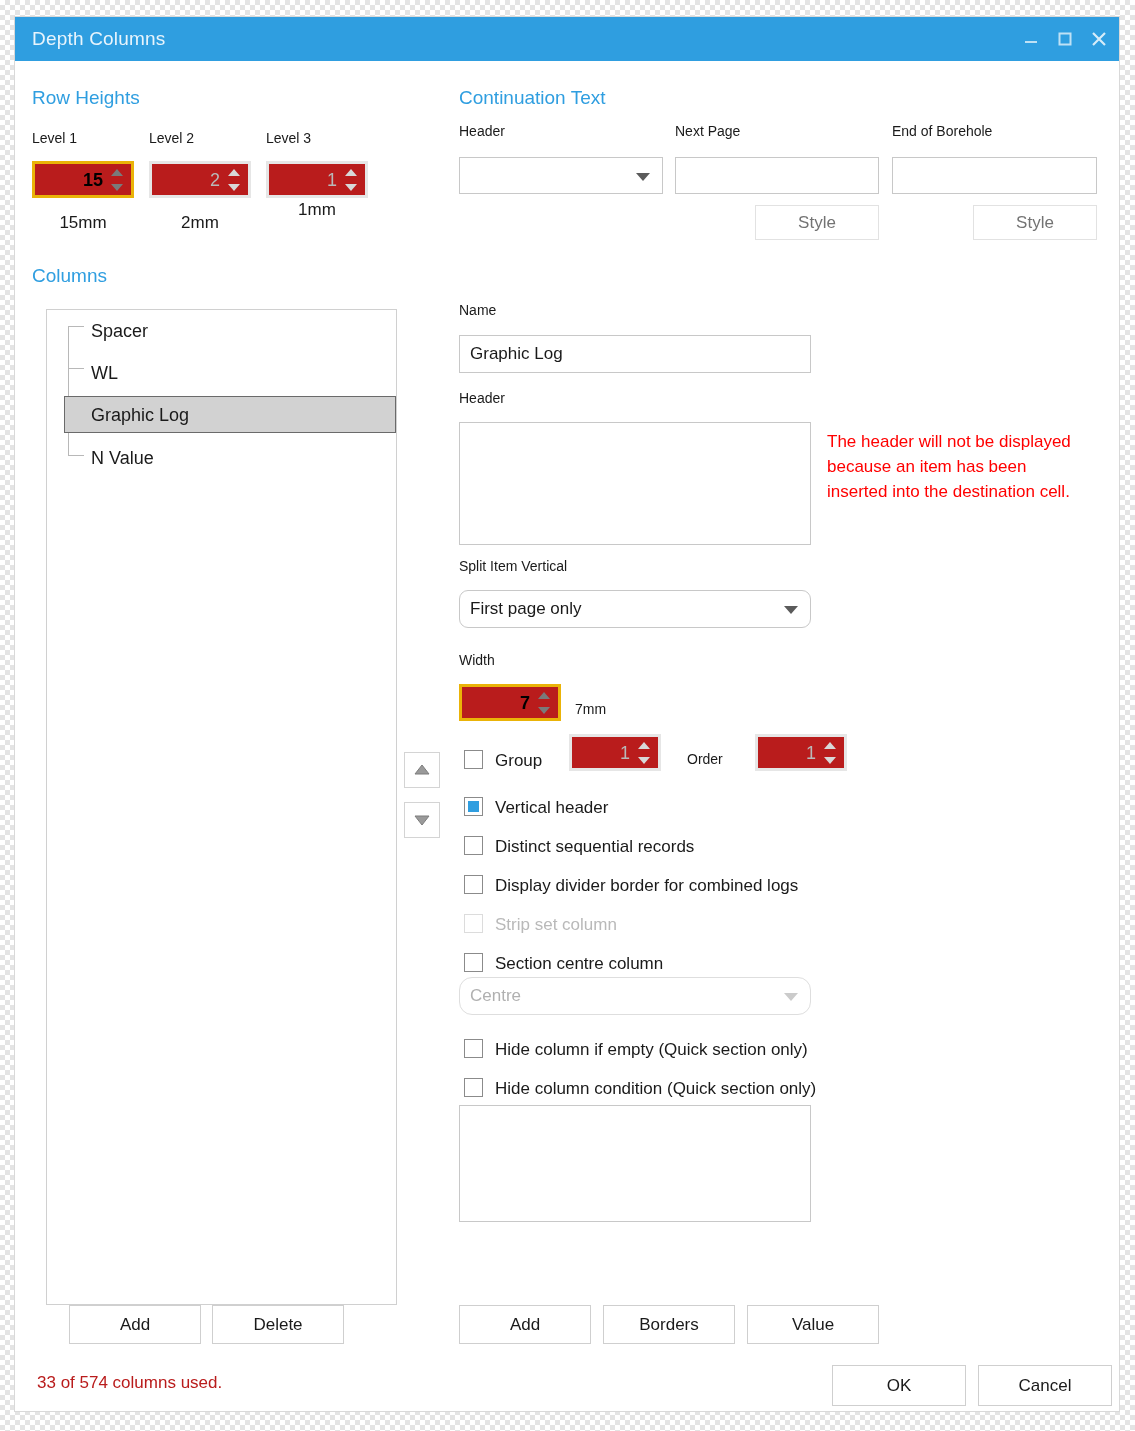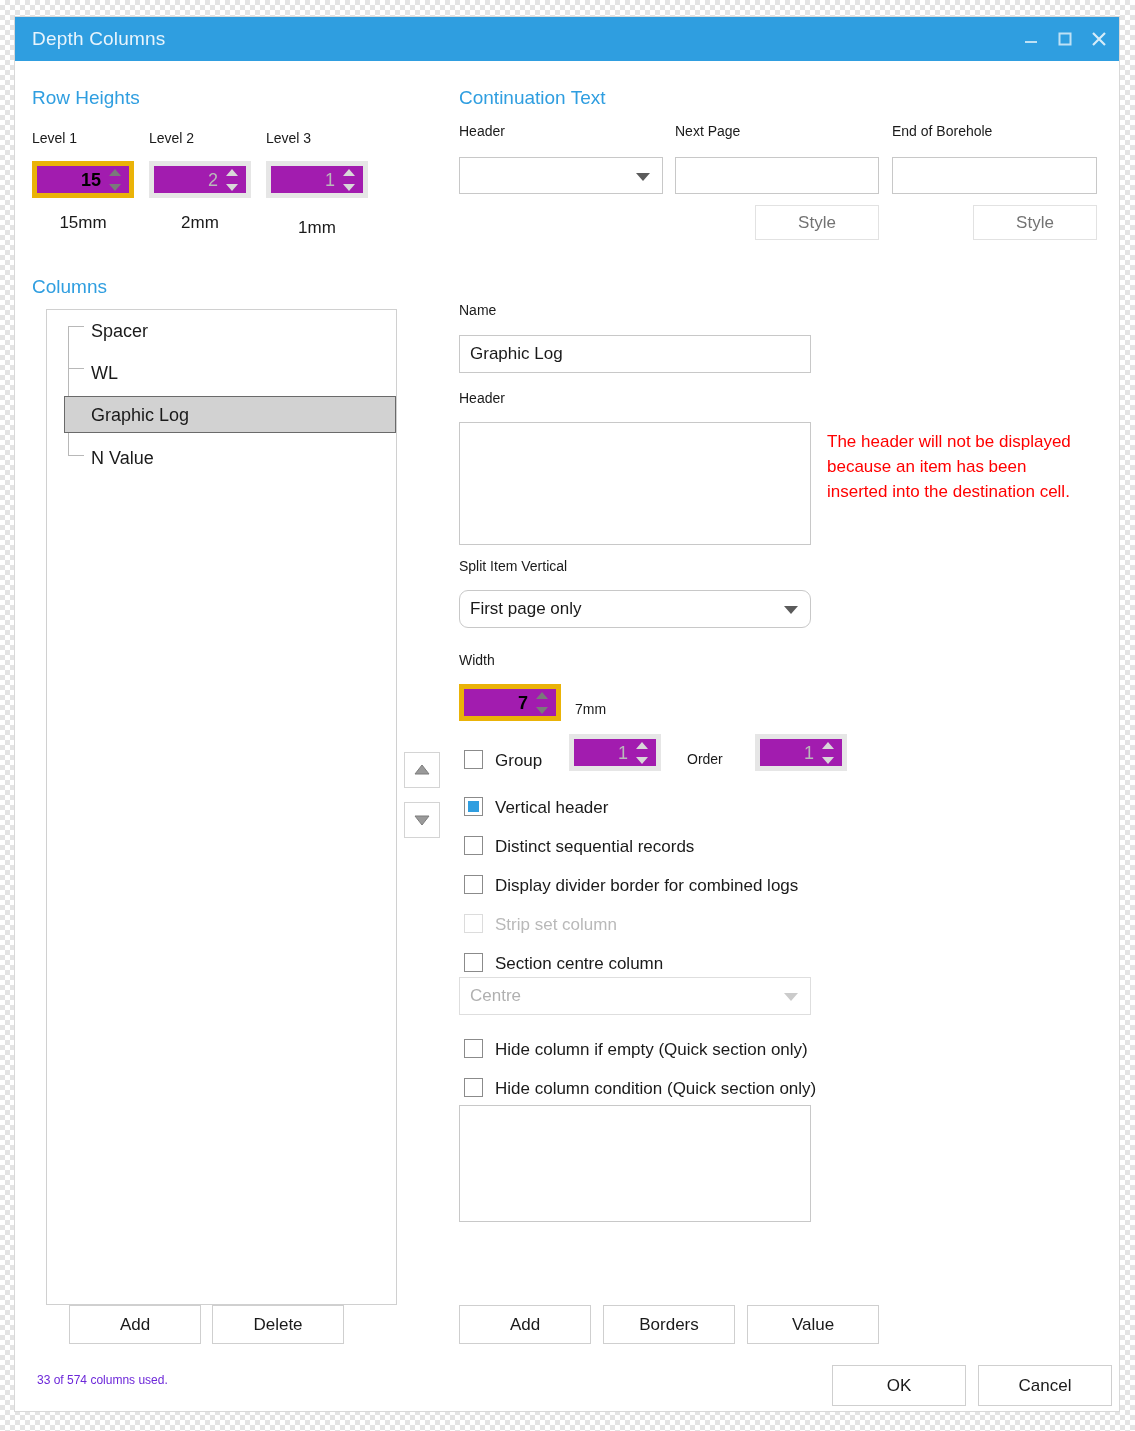--- a/index.html
+++ b/index.html
@@ -66,22 +66,22 @@
     font-size: 17px;
     color: #1a1a1a;
     text-align: center;
     white-space: nowrap;
   }
 
   
   .spin {
     position: absolute;
     box-sizing: border-box;
-    border: 5px solid #eab308;
-    background: #a21caf;
+    border: 3px solid #eab308;
+    background: #b91c1c;
   }
   .spin.disabled { border-color: #e6e6e6; }
   .spin .val {
     position: absolute; right: 28px; top: 50%;
     transform: translateY(-50%);
     font-size: 18px; font-weight: bold; color: #000;
   }
   .spin.disabled .val { color: #b9b9b9; font-weight: normal; }
   .spin .arrows {
     position: absolute; right: 7px; top: 50%;
@@ -117,21 +117,21 @@
     box-sizing: border-box;
     border: 1px solid #c8c8c8;
     background: #ffffff;
   }
   .combo {
     position: absolute;
     box-sizing: border-box;
     border: 1px solid #c8c8c8;
     background: #ffffff;
   }
-  .combo.disabled { border-color: #dedede; }
+  .combo.disabled { border-color: #dedede; border-radius: 13px; }
   .combo .txt {
     position: absolute; left: 10px; top: 50%;
     transform: translateY(-50%);
     font-size: 17px; color: #1a1a1a;
     white-space: nowrap;
   }
   .combo.disabled .txt { color: #b0b0b0; }
   .combo .carat {
     position: absolute; right: 12px; top: 50%;
     margin-top: -3px;
@@ -231,22 +231,22 @@
 
   .warn {
     position: absolute;
     font-size: 17px;
     color: #ff0000;
     line-height: 1.48;
     width: 250px;
   }
   .status {
     position: absolute;
-    font-size: 12px;
-    color: #6d28d9;
+    font-size: 17px;
+    color: #b91c1c;
     white-space: nowrap;
   }
 </style>
 </head>
 <body>
 
 <div id="dialog">
 
   <div class="titlebar">
     <div class="title">Depth Columns</div>
@@ -291,21 +291,21 @@
   <div class="spin disabled" style="left:251px; top:144px; width:102px; height:37px;">
     <div class="val">1</div>
     <div class="arrows">
       <span class="tri-up"></span>
       <span class="tri-dn"></span>
     </div>
   </div>
 
   <div class="sub" style="left:17px; top:196px; width:102px;">15mm</div>
   <div class="sub" style="left:134px; top:196px; width:102px;">2mm</div>
-  <div class="sub" style="left:251px; top:201px; width:102px;">1mm</div>
+  <div class="sub" style="left:251px; top:183px; width:102px;">1mm</div>
 
   <div class="sect-head" style="left:444px; top:70px;">Continuation Text</div>
 
   <div class="lbl" style="left:444px; top:106px;">Header</div>
   <div class="lbl" style="left:660px; top:106px;">Next Page</div>
   <div class="lbl" style="left:877px; top:106px;">End of Borehole</div>
 
   <div class="combo" style="left:444px; top:140px; width:204px; height:37px;">
     <div class="txt"></div>
     <span class="carat"></span>
@@ -315,21 +315,21 @@
     <div class="txt"></div>
   </div>
 
   <div class="tbox" style="left:877px; top:140px; width:205px; height:37px;">
     <div class="txt"></div>
   </div>
 
   <div class="btn disabled" style="left:740px; top:188px; width:124px; height:35px;">Style</div>
   <div class="btn disabled" style="left:958px; top:188px; width:124px; height:35px;">Style</div>
 
-  <div class="sect-head" style="left:17px; top:248px;margin-top:11px;">Columns</div>
+  <div class="sect-head" style="left:17px; top:248px;">Columns</div>
 
   <div id="cols-list">
 
     <div class="tline" style="left:21px; top:16px; width:1px; height:130px;"></div>
     <div class="tline" style="left:21px; top:16px; width:16px; height:1px;"></div>
     <div class="tline" style="left:21px; top:58px; width:16px; height:1px;"></div>
     <div class="tline" style="left:21px; top:100px; width:16px; height:1px;"></div>
     <div class="tline" style="left:21px; top:145px; width:16px; height:1px;"></div>
 
     <div class="tree-item" style="top:4px;">

